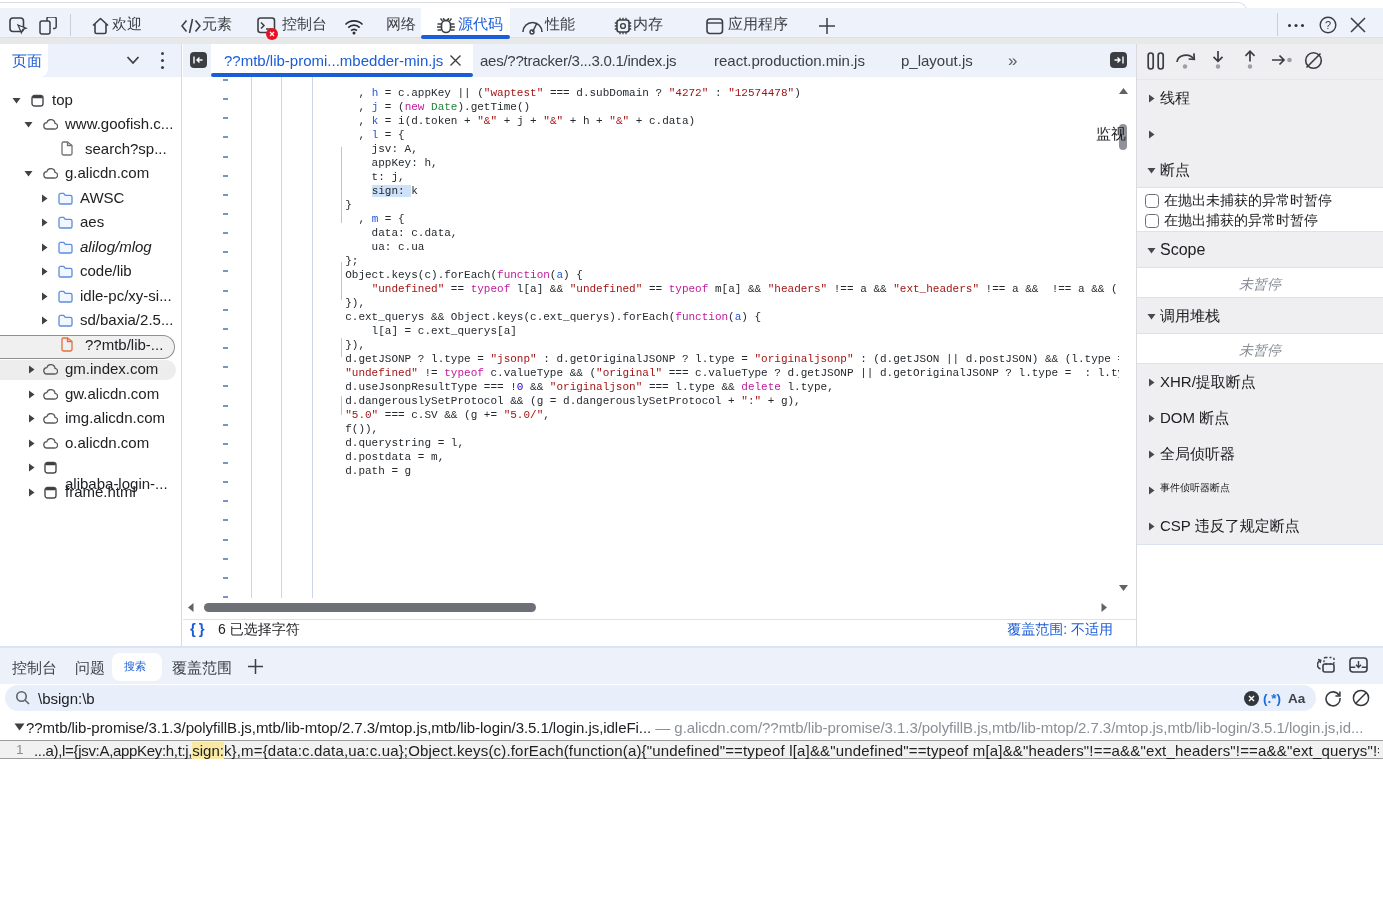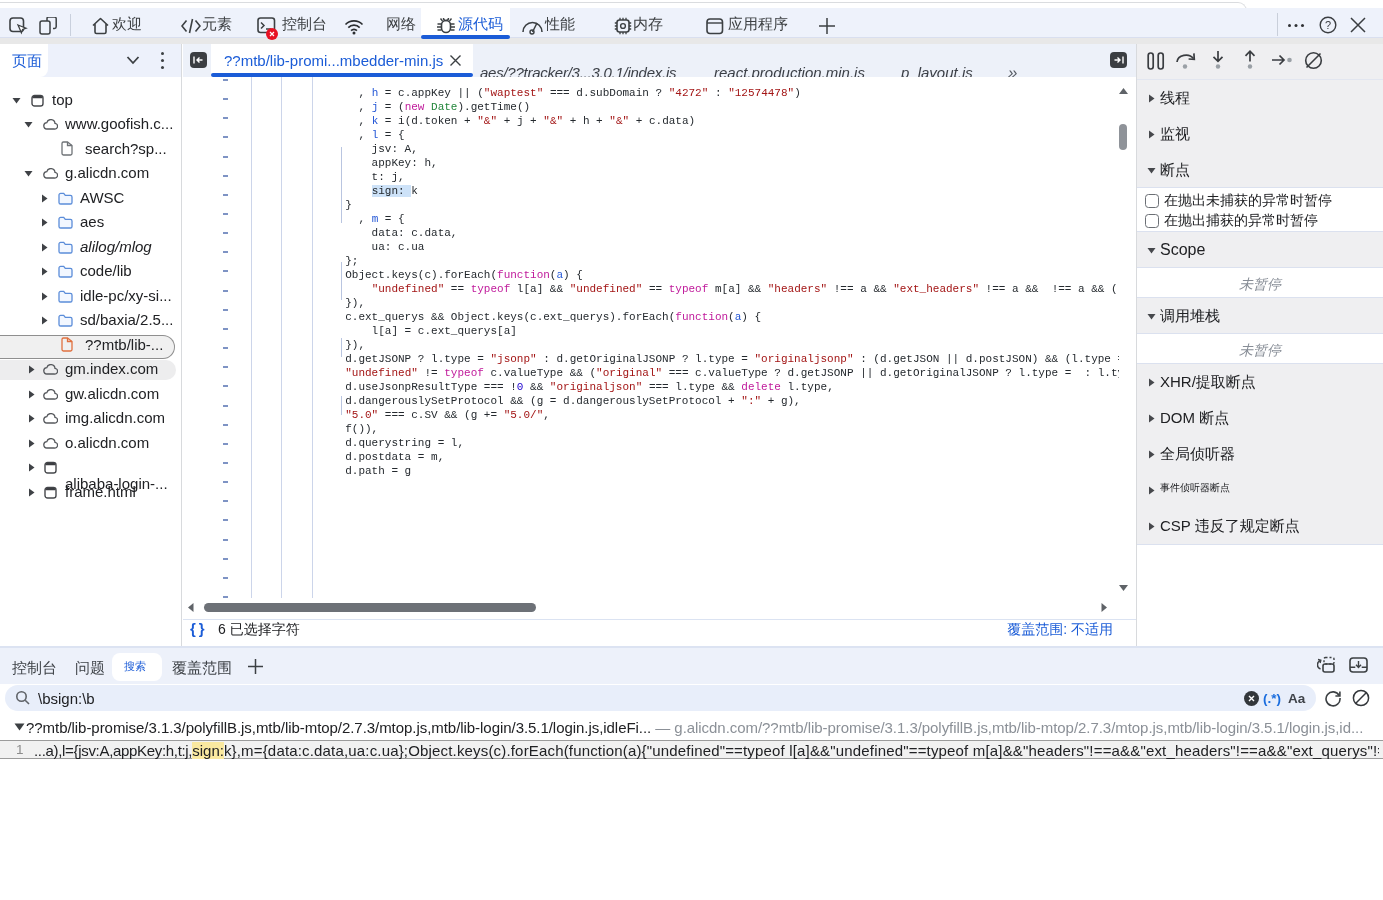--- a/index.html
+++ b/index.html
@@ -10,21 +10,21 @@
 svg{display:block;}
 #code pre{margin:16px;font-family:"Liberation Mono",monospace;font-size:11px;line-height:14px;
   color:#24292e;}
 .kb{color:#c01a9b;}  
 .vb{color:#2457d6;}  
 .sr{color:#a31515;}  
 .gn{color:#22863a;text-align:center;}  
 .nb{color:#1c00cf;}  
 .hl{background:#cde2f8;}
 .treerow{position:absolute;height:24px;font-size:15px;color:#202124;white-space:nowrap;}
-.etab{position:absolute;top:56px;height:33px;display:flex;align-items:center;font-size:15px;color:#3b3f46;font-style:italic;}
+.etab{position:absolute;top:44px;height:33px;display:flex;align-items:center;font-size:15px;color:#3b3f46;}
 </style></head>
 <body>
 
 <div class="abs" style="left:0;top:2px;width:1246px;height:10px;border-top:1px solid #dadcdf;border-right:1px solid #dadcdf;border-top-right-radius:9px;"></div>
 <div class="abs" style="left:0;top:8px;width:1383px;height:29px;background:#eef2fb;"></div>
 <div class="abs" style="left:0;top:37px;width:1383px;height:1px;background:#d9dfef;"></div>
 <div class="abs" style="left:0;top:38px;width:1383px;height:6px;background:#e8e8e8;"></div>
 
 <div class="abs" style="left:421px;top:8px;width:89px;height:29px;background:#fff;"></div>
 <div class="abs" style="left:421px;top:35px;width:89px;height:4px;background:#1b5cd7;border-radius:3px;"></div>
@@ -391,21 +391,21 @@
 <div class="abs" style="left:1137px;top:333px;width:246px;height:1px;background:#dbe1ef;"></div>
 <div class="abs" style="left:1137px;top:363px;width:246px;height:1px;background:#dbe1ef;"></div>
 <div class="abs" style="left:1137px;top:544px;width:246px;height:1px;background:#dbe1ef;"></div>
 <svg class="abs" style="left:1148px;top:94px" width="7" height="9" viewBox="0 0 7 9">
       <path d="M1 0.5 v8 L6.5 4.5 Z" fill="#46484c"></path>
     </svg>
     <div class="abs" style="left:1160px;top:89px;font-size:15px;color:#202124;">线程</div>
 <svg class="abs" style="left:1148px;top:130px" width="7" height="9" viewBox="0 0 7 9">
       <path d="M1 0.5 v8 L6.5 4.5 Z" fill="#46484c"></path>
     </svg>
-    <div class="abs" style="left:1160px;top:125px;font-size:15px;color:#202124;">监视</div>
+    <div class="abs" style="left:1096px;top:125px;font-size:15px;color:#202124;">监视</div>
 <svg class="abs" style="left:1147px;top:167px" width="9" height="7" viewBox="0 0 9 7">
       <path d="M0.5 1 h8 L4.5 6.5 Z" fill="#46484c"></path>
     </svg>
     <div class="abs" style="left:1160px;top:161px;font-size:15px;color:#202124;">断点</div>
 <div class="abs" style="left:1145px;top:193.5px;width:12px;height:12px;border:1.5px solid #6b6f75;border-radius:3.5px;background:#fff;"></div>
 <div class="abs" style="left:1164px;top:192px;font-size:14px;color:#202124;">在抛出未捕获的异常时暂停</div>
 <div class="abs" style="left:1145px;top:213.5px;width:12px;height:12px;border:1.5px solid #6b6f75;border-radius:3.5px;background:#fff;"></div>
 <div class="abs" style="left:1164px;top:212px;font-size:14px;color:#202124;">在抛出捕获的异常时暂停</div>
 <svg class="abs" style="left:1147px;top:247px" width="9" height="7" viewBox="0 0 9 7">
       <path d="M0.5 1 h8 L4.5 6.5 Z" fill="#46484c"></path>

